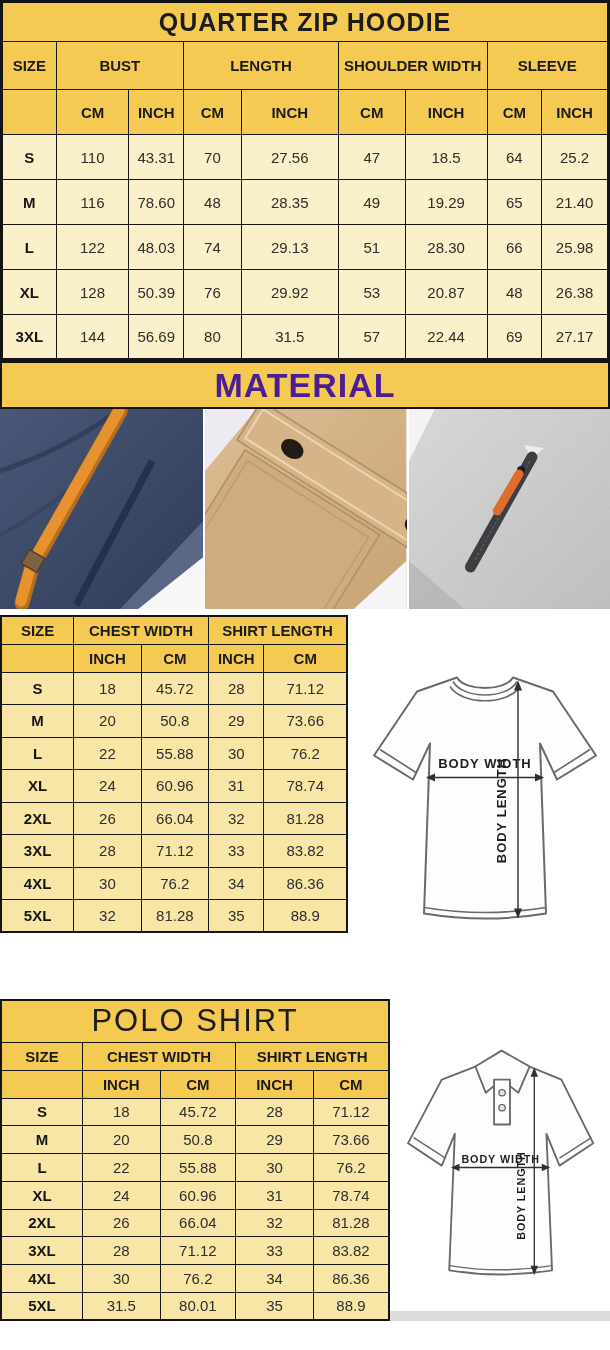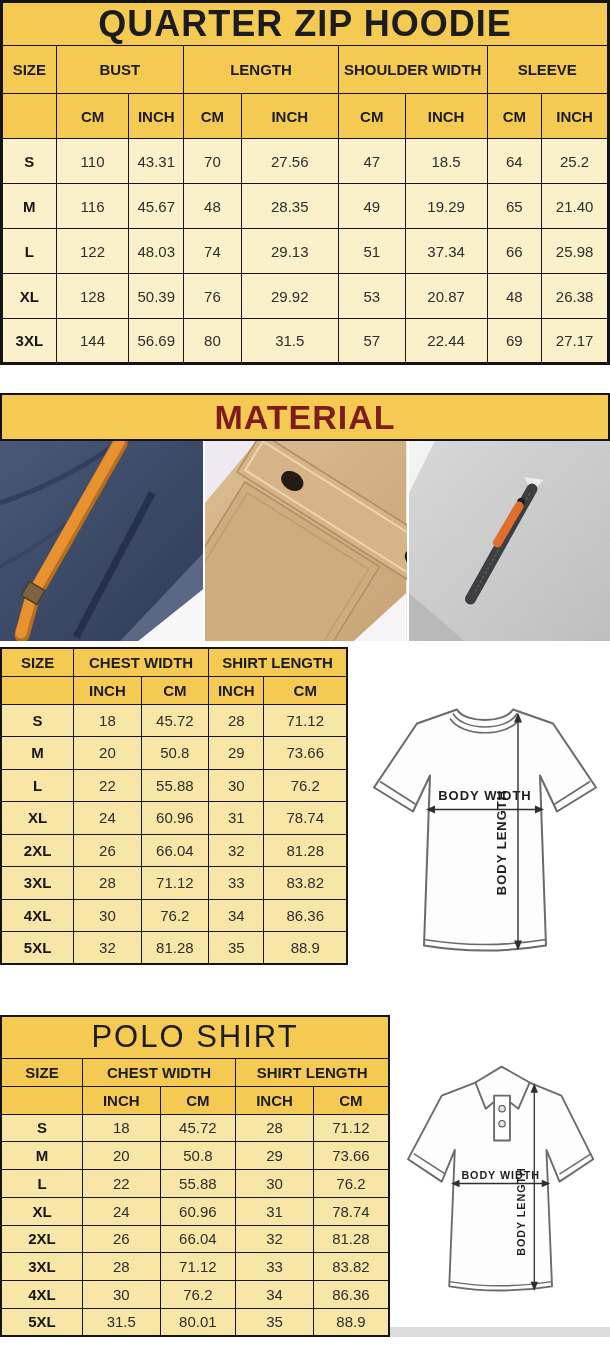--- a/index.html
+++ b/index.html
@@ -10,41 +10,41 @@
   
   table { border-collapse:collapse; table-layout:fixed; }
   th, td { border:1.5px solid #161616; text-align:center; vertical-align:middle;
            color:#2e2e2e; font-size:15px; overflow:hidden; white-space:nowrap; }
   thead th, tbody.units td { background:#F4CA52; font-weight:700; color:#1c1c1c; }
   tbody.data td { font-weight:400; }
   tbody.data td:first-child { font-weight:700; color:#161616; }
 
   
   .hoodie-table { width:610px; border:3px solid #141414; }
-  .hoodie-table tr.title-row th { height:40px; font-size:36px; font-weight:700; letter-spacing:1px; }
+  .hoodie-table tr.title-row th { height:40px; font-size:25px; font-weight:700; letter-spacing:1px; }
   .hoodie-table tr.group-row th { height:48px; }
   .hoodie-table tbody.units tr { height:45px; }
   .hoodie-table tbody.data tr { height:45px; }
   .hoodie-table tbody.data td { background:#FAF0CA; }
 
   
   .material-banner { width:610px; height:48px; background:#F4CA52; border:2.5px solid #141414;
     display:flex; align-items:center; justify-content:center;
-    font-size:34px; font-weight:700; letter-spacing:1px; color:#7f1d1d;margin-top:28px; }
+    font-size:34px; font-weight:700; letter-spacing:1px; color:#4c1d95; }
 
   
   .photos { width:610px; height:200px; display:flex; }
   .photo { width:203.33px; height:200px; position:relative; overflow:hidden; }
   .photo + .photo { border-left:2px solid #fff; }
   .photo svg { display:block; width:100%; height:100%; }
 
   
   .shirt-section { display:flex; align-items:flex-start; }
   .tshirt-section { margin-top:6px; height:360px; }
-  .polo-section { margin-top:8px; height:322px; }
+  .polo-section { margin-top:24px; height:322px; }
 
   .tshirt-table { width:348px; border:2.5px solid #141414; }
   .tshirt-table tr.title-row th { height:44px; font-size:30px; font-weight:400; letter-spacing:1px; }
   .tshirt-table tr.group-row th { height:28px; font-size:15px; }
   .tshirt-table tbody.units tr { height:28px; }
   .tshirt-table tbody.data tr { height:32.5px; }
   .tshirt-table tbody.data td { background:#F7E6A6; }
 
   .polo-table { width:390px; border:2.5px solid #141414; }
   .polo-table tr.title-row th { height:42px; font-size:31px; font-weight:400; letter-spacing:2px; }
@@ -112,36 +112,36 @@
           <td>70</td>
           <td>27.56</td>
           <td>47</td>
           <td>18.5</td>
           <td>64</td>
           <td>25.2</td>
         </tr>
         <tr>
           <td>M</td>
           <td>116</td>
-          <td>45.67</td>
+          <td>78.60</td>
           <td>48</td>
           <td>28.35</td>
           <td>49</td>
           <td>19.29</td>
           <td>65</td>
           <td>21.40</td>
         </tr>
         <tr>
           <td>L</td>
           <td>122</td>
           <td>48.03</td>
           <td>74</td>
           <td>29.13</td>
           <td>51</td>
-          <td>37.34</td>
+          <td>28.30</td>
           <td>66</td>
           <td>25.98</td>
         </tr>
         <tr>
           <td>XL</td>
           <td>128</td>
           <td>50.39</td>
           <td>76</td>
           <td>29.92</td>
           <td>53</td>

